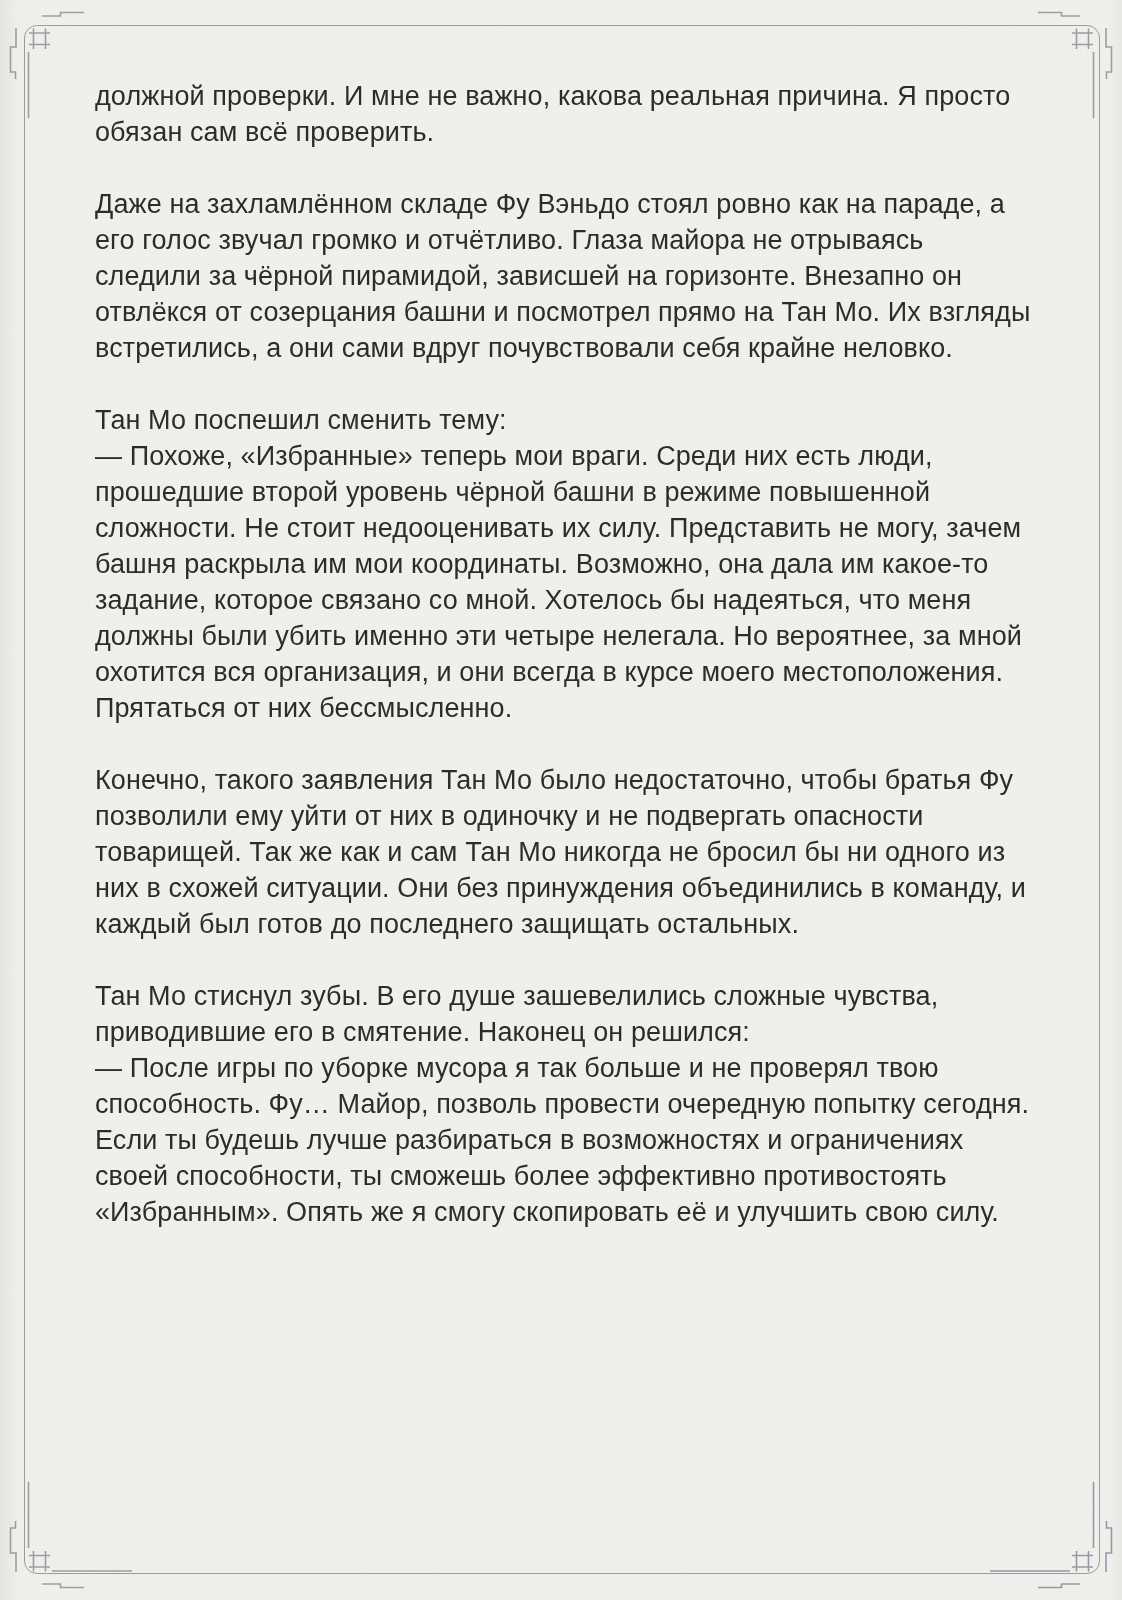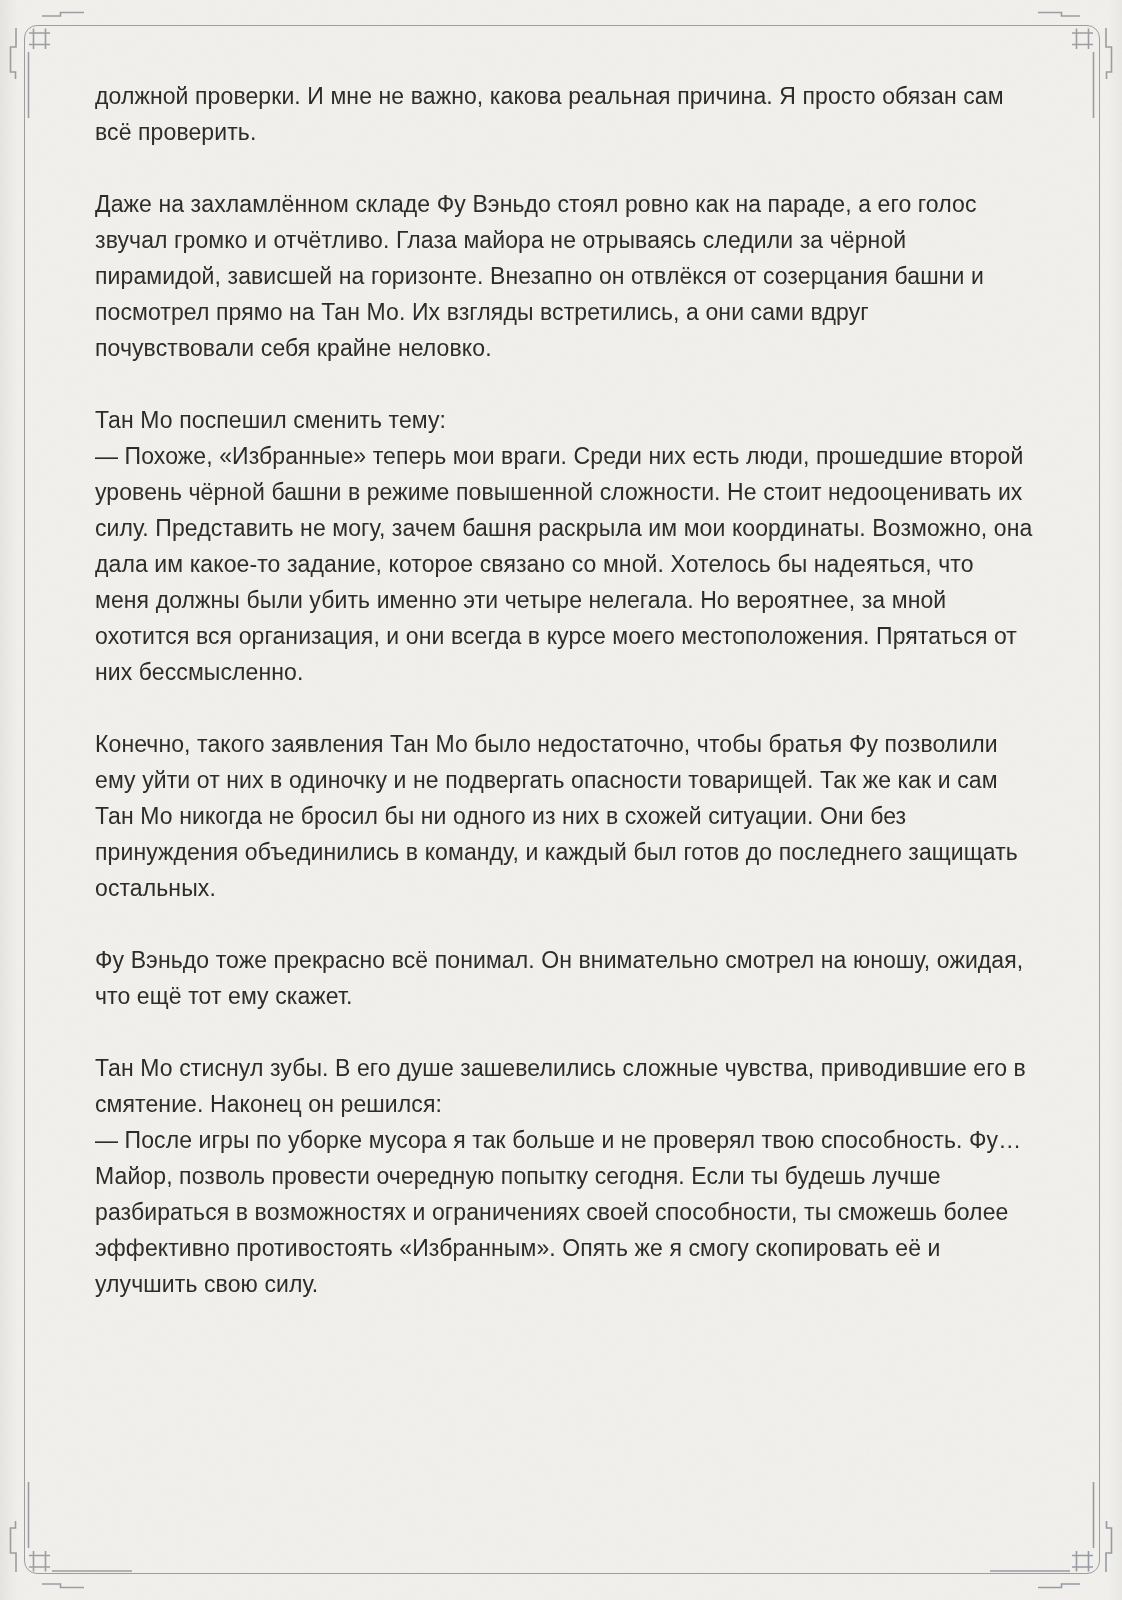--- a/index.html
+++ b/index.html
@@ -52,21 +52,21 @@
   .corner.br { color: #979aa6; }
 
   .text-block {
     position: absolute;
     left: 95px;
     top: 78px;
     width: 938px;
   }
   .text-block p {
     margin: 0 0 36px 0;
-    font-size: 23px;
+    font-size: 27px;
     line-height: 36px;
     color: var(--ink, #2d2c2a);
     white-space: pre-line;
     letter-spacing: 0.1px;
   }
 </style>
 </head>
 <body>
 
 <div class="page">
@@ -114,18 +114,17 @@
     <path d="M28.5 52 V118"></path>
     <path d="M52 29 H132"></path>
   </svg>
 
   <main class="text-block">
     <p>должной проверки. И мне не важно, какова реальная причина. Я просто обязан сам всё проверить.</p>
     <p>Даже на захламлённом складе Фу Вэньдо стоял ровно как на параде, а его голос звучал громко и отчётливо. Глаза майора не отрываясь следили за чёрной пирамидой, зависшей на горизонте. Внезапно он отвлёкся от созерцания башни и посмотрел прямо на Тан Мо. Их взгляды встретились, а они сами вдруг почувствовали себя крайне неловко.</p>
     <p>Тан Мо поспешил сменить тему:
 — Похоже, «Избранные» теперь мои враги. Среди них есть люди, прошедшие второй уровень чёрной башни в режиме повышенной сложности. Не стоит недооценивать их силу. Представить не могу, зачем башня раскрыла им мои координаты. Возможно, она дала им какое-то задание, которое связано со мной. Хотелось бы надеяться, что меня должны были убить именно эти четыре нелегала. Но вероятнее, за мной охотится вся организация, и они всегда в курсе моего местоположения. Прятаться от них бессмысленно.</p>
     <p>Конечно, такого заявления Тан Мо было недостаточно, чтобы братья Фу позволили ему уйти от них в одиночку и не подвергать опасности товарищей. Так же как и сам Тан Мо никогда не бросил бы ни одного из них в схожей ситуации. Они без принуждения объединились в команду, и каждый был готов до последнего защищать остальных.</p>
-    <p>Фу Вэньдо тоже прекрасно всё понимал. Он внимательно смотрел на юношу, ожидая, что ещё тот ему скажет.</p>
     <p>Тан Мо стиснул зубы. В его душе зашевелились сложные чувства, приводившие его в смятение. Наконец он решился:
 — После игры по уборке мусора я так больше и не проверял твою способность. Фу… Майор, позволь провести очередную попытку сегодня. Если ты будешь лучше разбираться в возможностях и ограничениях своей способности, ты сможешь более эффективно противостоять «Избранным». Опять же я смогу скопировать её и улучшить свою силу.</p>
   </main>
 
 </div>
 
 </body></html>

